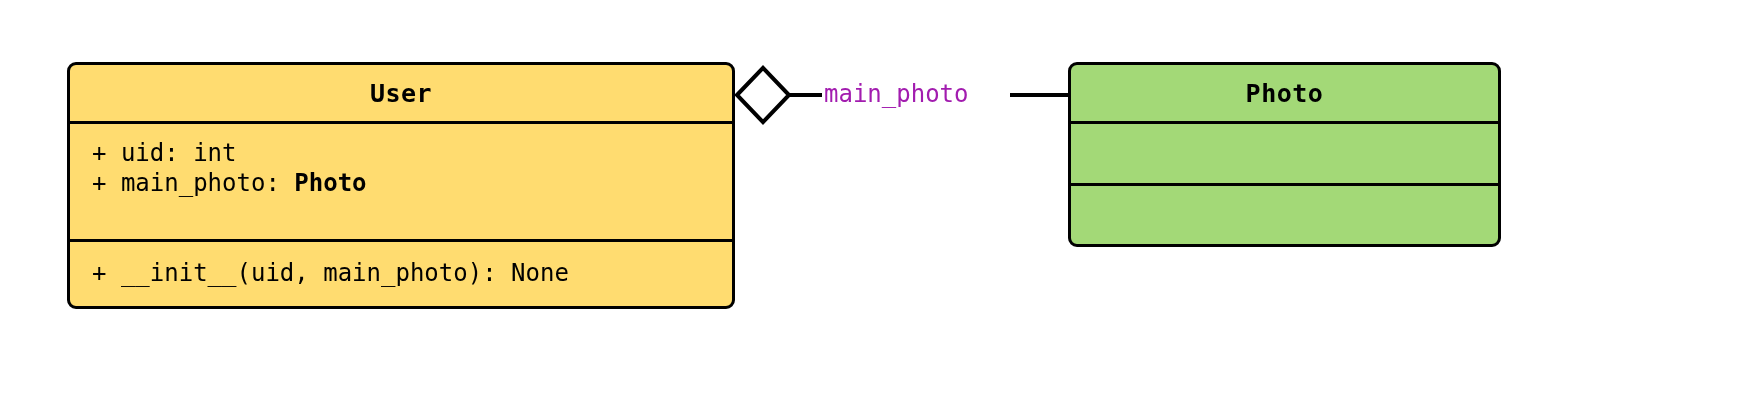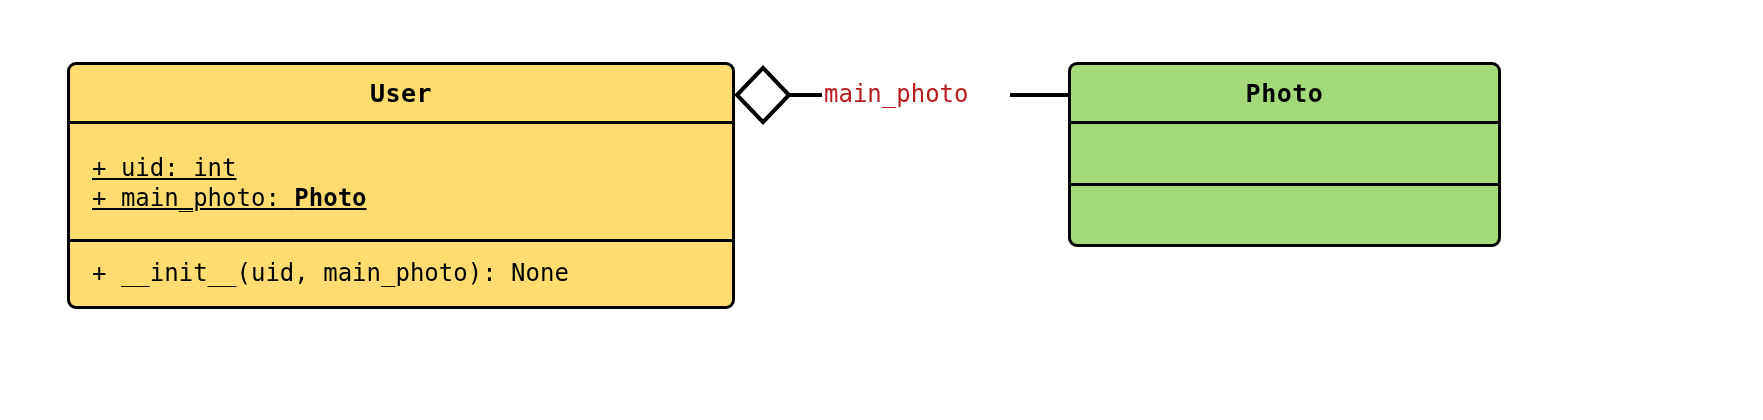--- a/index.html
+++ b/index.html
@@ -68,21 +68,21 @@
   .class-name {
     font-weight: bold;
     font-size: 25px;
     color: #000000;
     letter-spacing: 0.5px;
     white-space: nowrap;
   }
 
   
   .user .comp-title      { height: 56px; }
-  .user .comp-attrs      { height: 118px; padding: 29px 0 0 22px; text-decoration: underline; }
+  .user .comp-attrs      { height: 118px; padding: 14px 0 0 22px; }
   .user .comp-methods    { flex: 1; padding: 16px 0 12px 22px; }
 
   
   .photo .comp-title     { height: 56px; }
   .photo .comp-attrs     { height: 62px; }
   .photo .comp-methods   { flex: 1; }
 
   .member {
     font-size: 24px;
     line-height: 30px;
@@ -102,21 +102,21 @@
     height: 420px;
     pointer-events: none;
   }
 
   .assoc-label {
     position: absolute;
     left: 824px;
     top: 79px;
     font-size: 24px;
     line-height: 30px;
-    color: #b91c1c;
+    color: #a21caf;
     white-space: nowrap;
   }
 </style>
 </head>
 <body>
 
 <div class="canvas">
 
   <div class="uml-class user">
 

